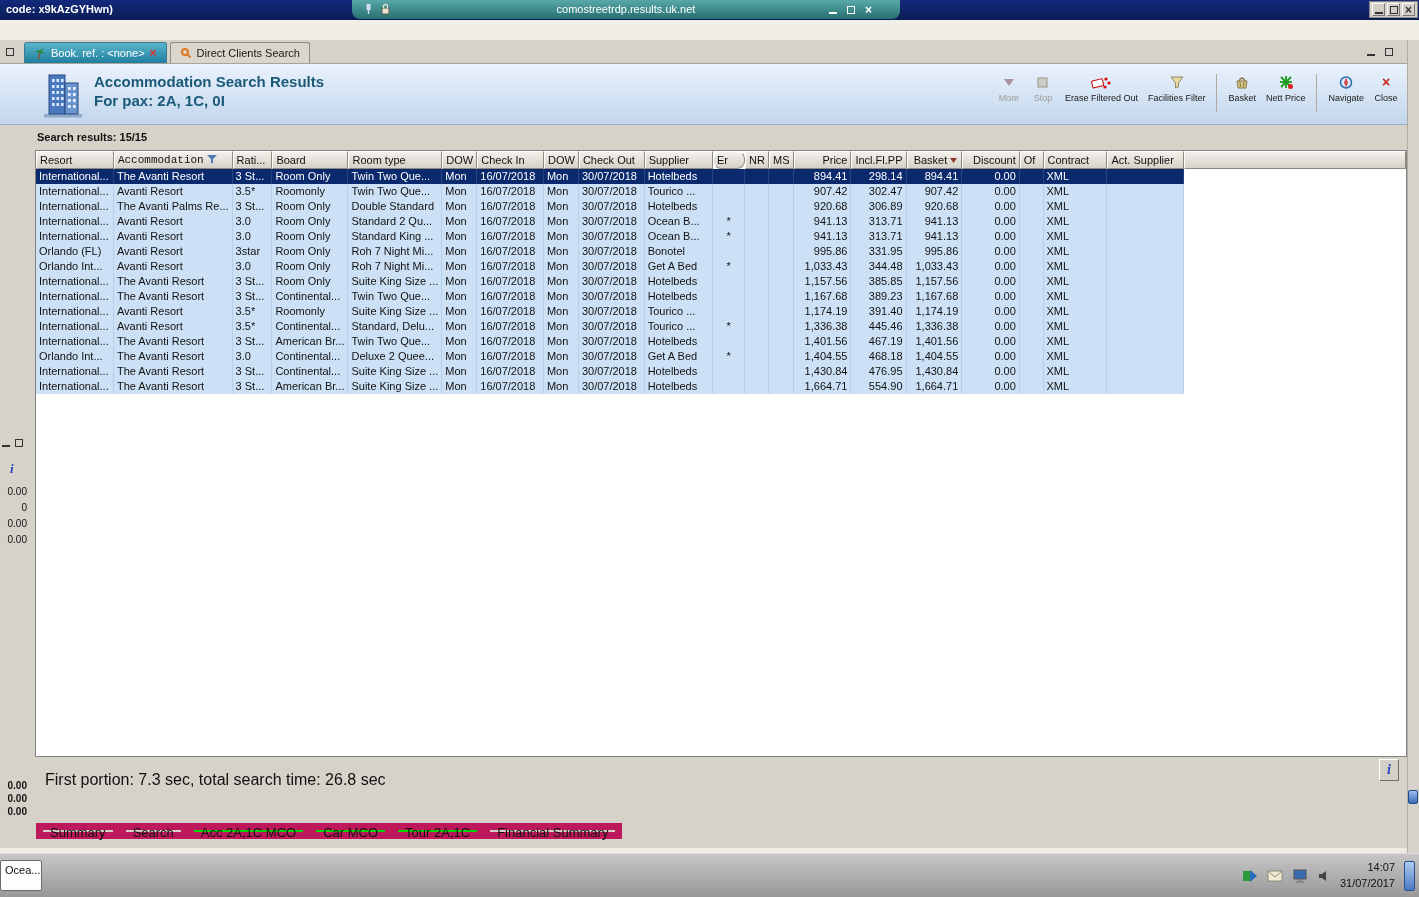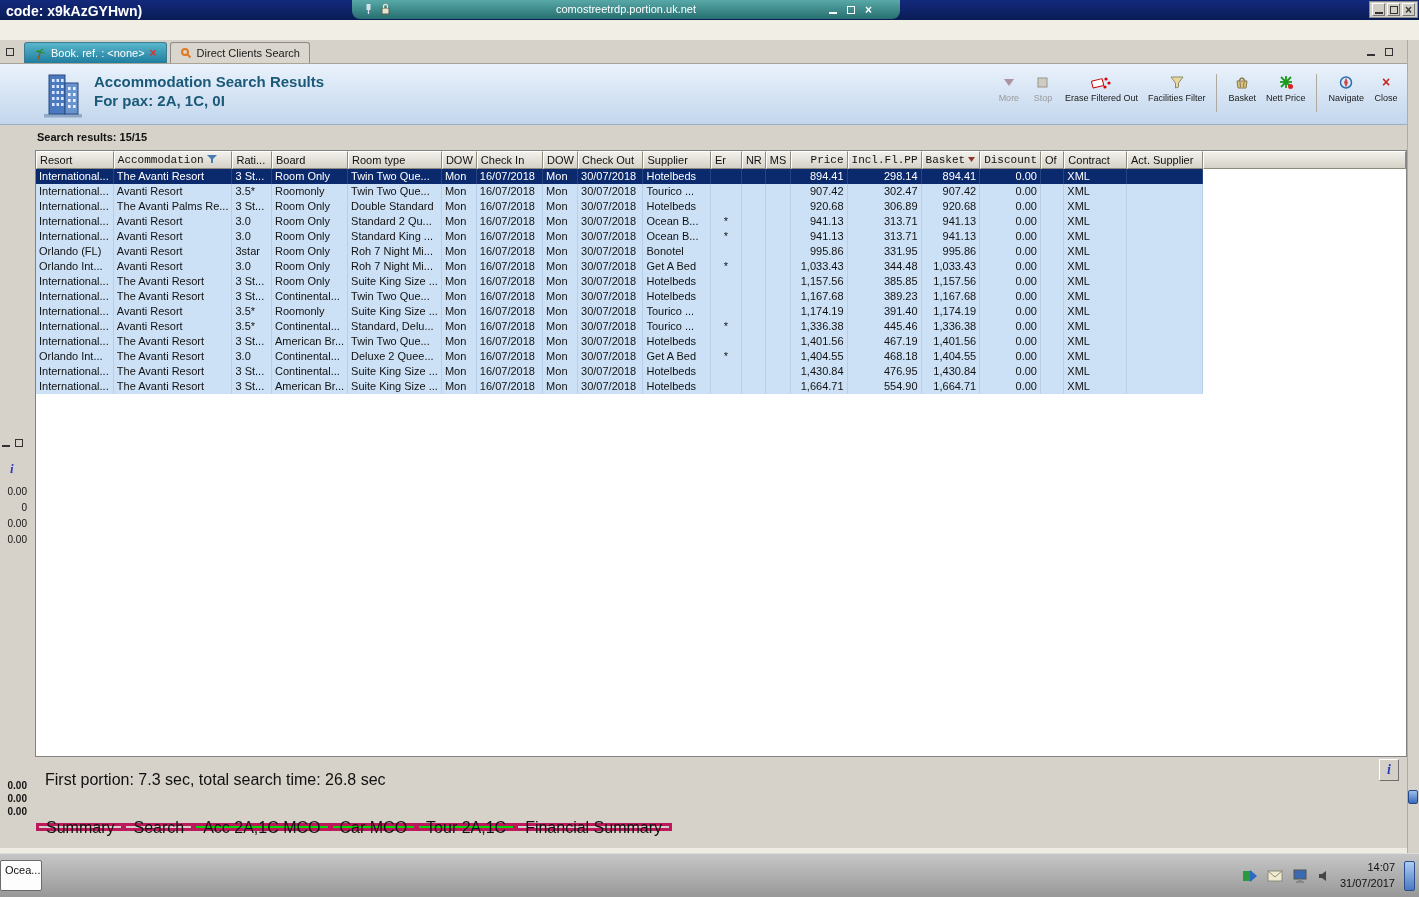--- a/index.html
+++ b/index.html
@@ -2,21 +2,21 @@
 <html><head>
 <meta charset="utf-8">
 <style>
   * { margin:0; padding:0; box-sizing:border-box; }
   html,body { width:1419px; height:897px; }
   body { font-family:"Liberation Sans","DejaVu Sans",sans-serif; font-size:11px; color:#111; }
   #screen { position:relative; width:1419px; height:897px; background:#d6d2c9; overflow:hidden; }
 
   
   .titlebar { position:absolute; left:0; top:0; width:100%; height:20px; background:linear-gradient(#13297c,#0a1c55); }
-  .code { position:absolute; left:6px; top:3px; color:#fff; font-weight:bold; font-size:14px; }
+  .code { position:absolute; left:6px; top:3px; color:#fff; font-weight:bold; font-size:11px; }
   .rdpbar { position:absolute; left:352px; top:0; width:548px; height:19px;
             background:linear-gradient(#59a8a8,#276f70); border-radius:0 0 8px 8px; }
   .rdp-icons { position:absolute; left:12px; top:3px; display:flex; gap:7px; align-items:center; }
   .host { position:absolute; left:0; right:0; top:3px; text-align:center; color:#fff; font-size:11px; }
   .rdp-btns { position:absolute; right:28px; top:2px; display:flex; gap:10px; align-items:center; height:15px; }
   .glyph-min { display:inline-block; width:8px; height:8px; border-bottom:2px solid #fff; }
   .glyph-box { display:inline-block; width:8px; height:8px; border:1px solid #fff; }
   .glyph-x   { color:#fff; font-weight:bold; font-size:12px; line-height:12px; }
   .dark .glyph-min, .glyph-min.dark { border-color:#333; }
   .glyph-box.dark { border-color:#333; }
@@ -50,39 +50,39 @@
   .tsep { width:1px; height:38px; background:#aeaa9e; margin:2px 6px 0; }
 
   .search-label { position:absolute; left:37px; top:131px; font-weight:bold; font-size:11px; }
 
   
   .tableRegion { position:absolute; left:35px; top:150px; right:12px; height:607px; background:#fff;
                  border:1px solid #828282; overflow:hidden; }
   table { border-spacing:0; table-layout:fixed; }
   th { height:18px; background:linear-gradient(#f3f1ec,#d5d1c7); border:1px solid; border-color:#fff #8e8a7e #8e8a7e #fff;
        font-weight:normal; font-size:11px; text-align:left; padding:0 3px; white-space:nowrap; overflow:hidden; cursor:pointer; }
-  th.num { text-align:right;font-family:Liberation Mono, monospace; }
+  th.num { text-align:right; }
   td { height:15px; line-height:15px; font-size:11px; padding:0 3px; white-space:nowrap; overflow:hidden;
        background:#cde1f6; border-right:1px solid rgba(120,155,195,0.25); }
   td.num { text-align:right; }
   td.ctr { text-align:center; }
   td.filler { background:#fff; border-right:none; }
   tr.sel td { background:#0b2a6e; color:#fff; border-right-color:rgba(255,255,255,0.12); }
   tr.sel td.filler { background:#fff; }
   .hicon { margin-left:3px; vertical-align:-1px; }
 
   
   .footband { position:absolute; left:0; right:12px; top:757px; height:46px; background:#d6d2c9; }
   .timing { position:absolute; left:45px; top:14px; font-size:16px; }
   .infoBtn { position:absolute; right:8px; top:2px; width:20px; height:22px; background:#d4d0c7;
              border:1px solid; border-color:#fff #6f6f6f #6f6f6f #fff; color:#2a3fbf;
              font-family:"Liberation Serif","DejaVu Serif",serif; font-style:italic; font-weight:bold; font-size:14px;
              text-align:center; line-height:20px; cursor:pointer; }
   .btabs { position:absolute; left:36px; top:803px; height:18px; display:flex; }
-  .btab { font-size:16px; padding:2px 7px 0; background:#d4d0c7; border:3px solid #be185d; margin-left:-1px;
+  .btab { font-size:13px; padding:2px 7px 0; background:#d4d0c7; border:7px solid #be185d; margin-left:-1px;
           display:flex; align-items:center; cursor:pointer; white-space:nowrap;margin-top:20px; }
   .btab:first-child { margin-left:0; }
   .btab.green { background:#00d800; }
   .statusbar { position:absolute; left:0; right:12px; top:852px; height:27px; background:#d6d2c9; border-top:1px solid #fff; }
   .status-center { position:absolute; left:0; right:0; top:8px; text-align:center; font-size:11px; }
   .status-center span { margin:0 14px; }
   .status-right { position:absolute; right:30px; top:8px; font-size:17px;font-family:Liberation Serif, serif; }
   .gapband { position:absolute; left:0; right:0; top:848px; height:5px; background:#efece3; }
 
   
@@ -113,21 +113,21 @@
       <span class="rdp-icons">
         <svg width="9" height="12">
             <rect x="2.5" y="1" width="4" height="6" fill="#d6dfeb"></rect>
             <line x1="4.5" y1="7" x2="4.5" y2="11" stroke="#d6dfeb" stroke-width="1.3"></line>
           </svg>
         <svg width="11" height="12">
             <rect x="2" y="5" width="7" height="6" fill="#e9e5d2" stroke="#55604f"></rect>
             <path d="M3.5,5 V3.5 Q3.5,1.4 5.5,1.4 Q7.5,1.4 7.5,3.5 V5" fill="none" stroke="#e9e5d2" stroke-width="1.3"></path>
           </svg>
       </span>
-      <span class="host">comostreetrdp.portion.uk.net</span>
+      <span class="host">comostreetrdp.results.uk.net</span>
       <span class="rdp-btns">
         <span><i class="glyph-min"></i></span>
         <span><i class="glyph-box"></i></span>
         <span class="glyph-x">×</span>
       </span>
     </div>
     <div class="corner">
       <span class="winbtn">
           <i class="glyph-min dark"></i>
         </span>
@@ -294,21 +294,21 @@
                 <path d="M0,0 L10,0 L6,4 L6,8 L4,8 L4,4 Z" fill="#4a7ab5"></path>
               </svg></th>
             <th style="width: 40px;">Rati...</th>
             <th style="width: 74px;">Board</th>
             <th style="width: 91px;">Room type</th>
             <th style="width: 35px;">DOW</th>
             <th style="width: 67px;">Check In</th>
             <th style="width: 35px;">DOW</th>
             <th style="width: 66px;">Check Out</th>
             <th style="width: 69px;">Supplier</th>
-            <th style="width: 33px;">Er</th>
+            <th style="width: 33px; border-radius: 8px;">Er</th>
             <th style="width: 24px;">NR</th>
             <th style="width: 25px;">MS</th>
             <th class="num" style="width: 58px;">Price</th>
             <th class="num" style="width: 54px;">Incl.Fl.PP</th>
             <th class="num" style="width: 56px;">Basket<svg class="hicon" width="8" height="8">
                 <path d="M0,1 L7,1 L3.5,6 Z" fill="#8a3a2a"></path>
               </svg></th>
             <th class="num" style="width: 58px;">Discount</th>
             <th style="width: 24px;">Of</th>
             <th style="width: 65px; margin-left: 48px;">Contract</th>

